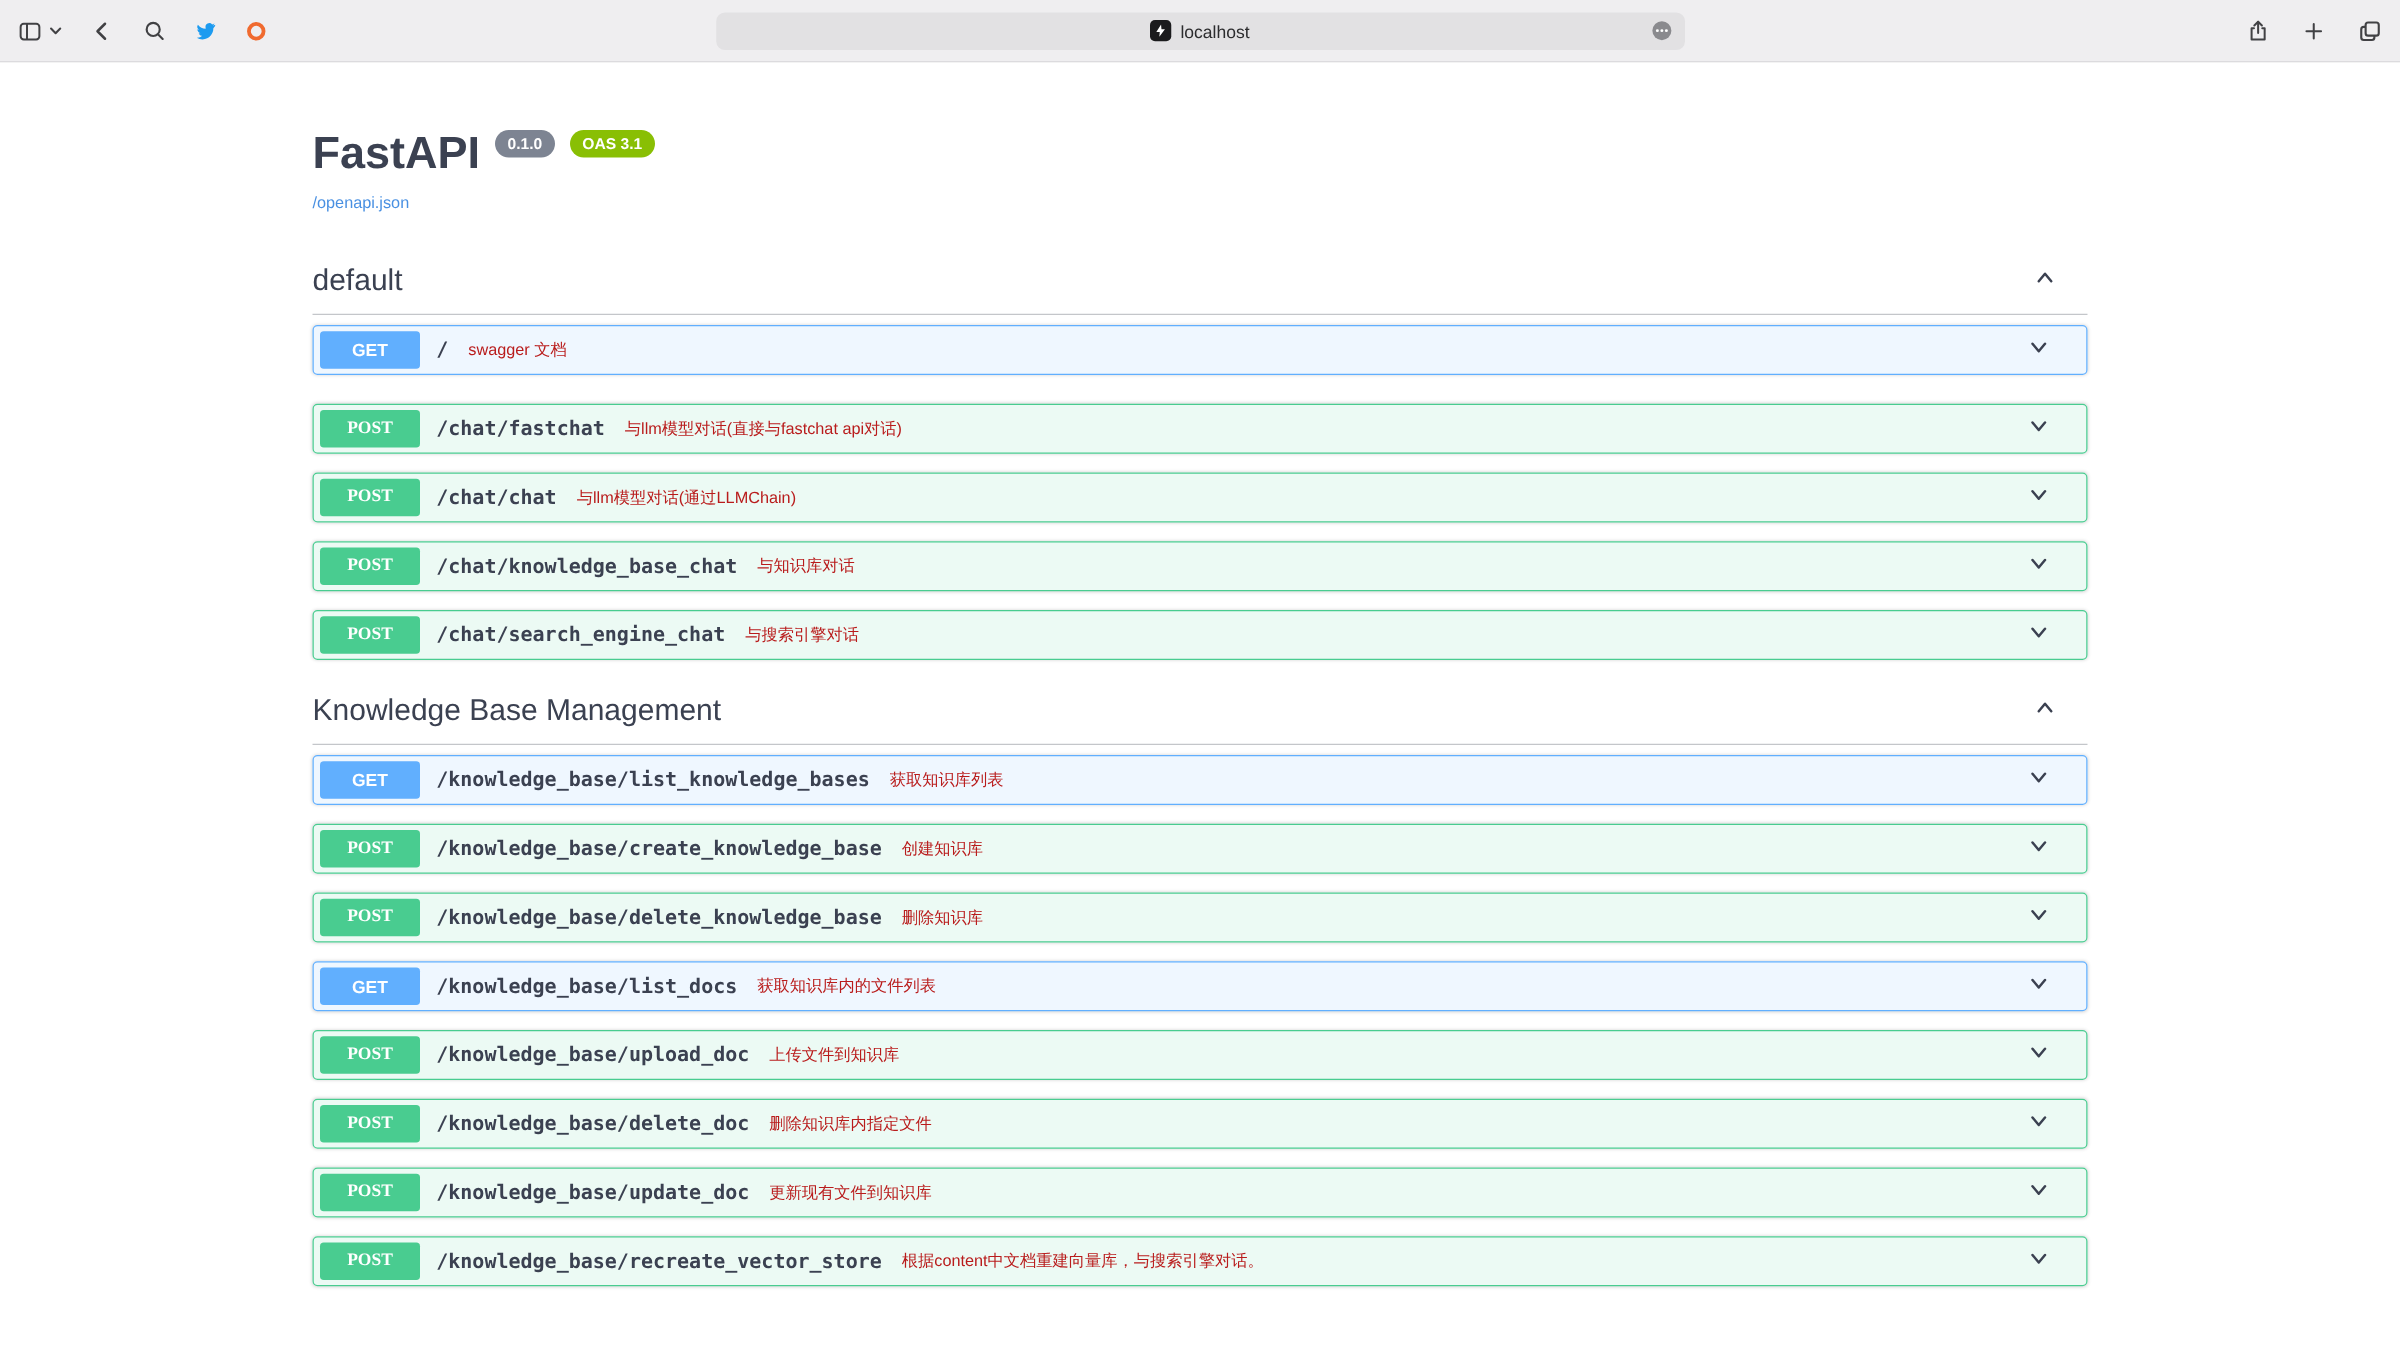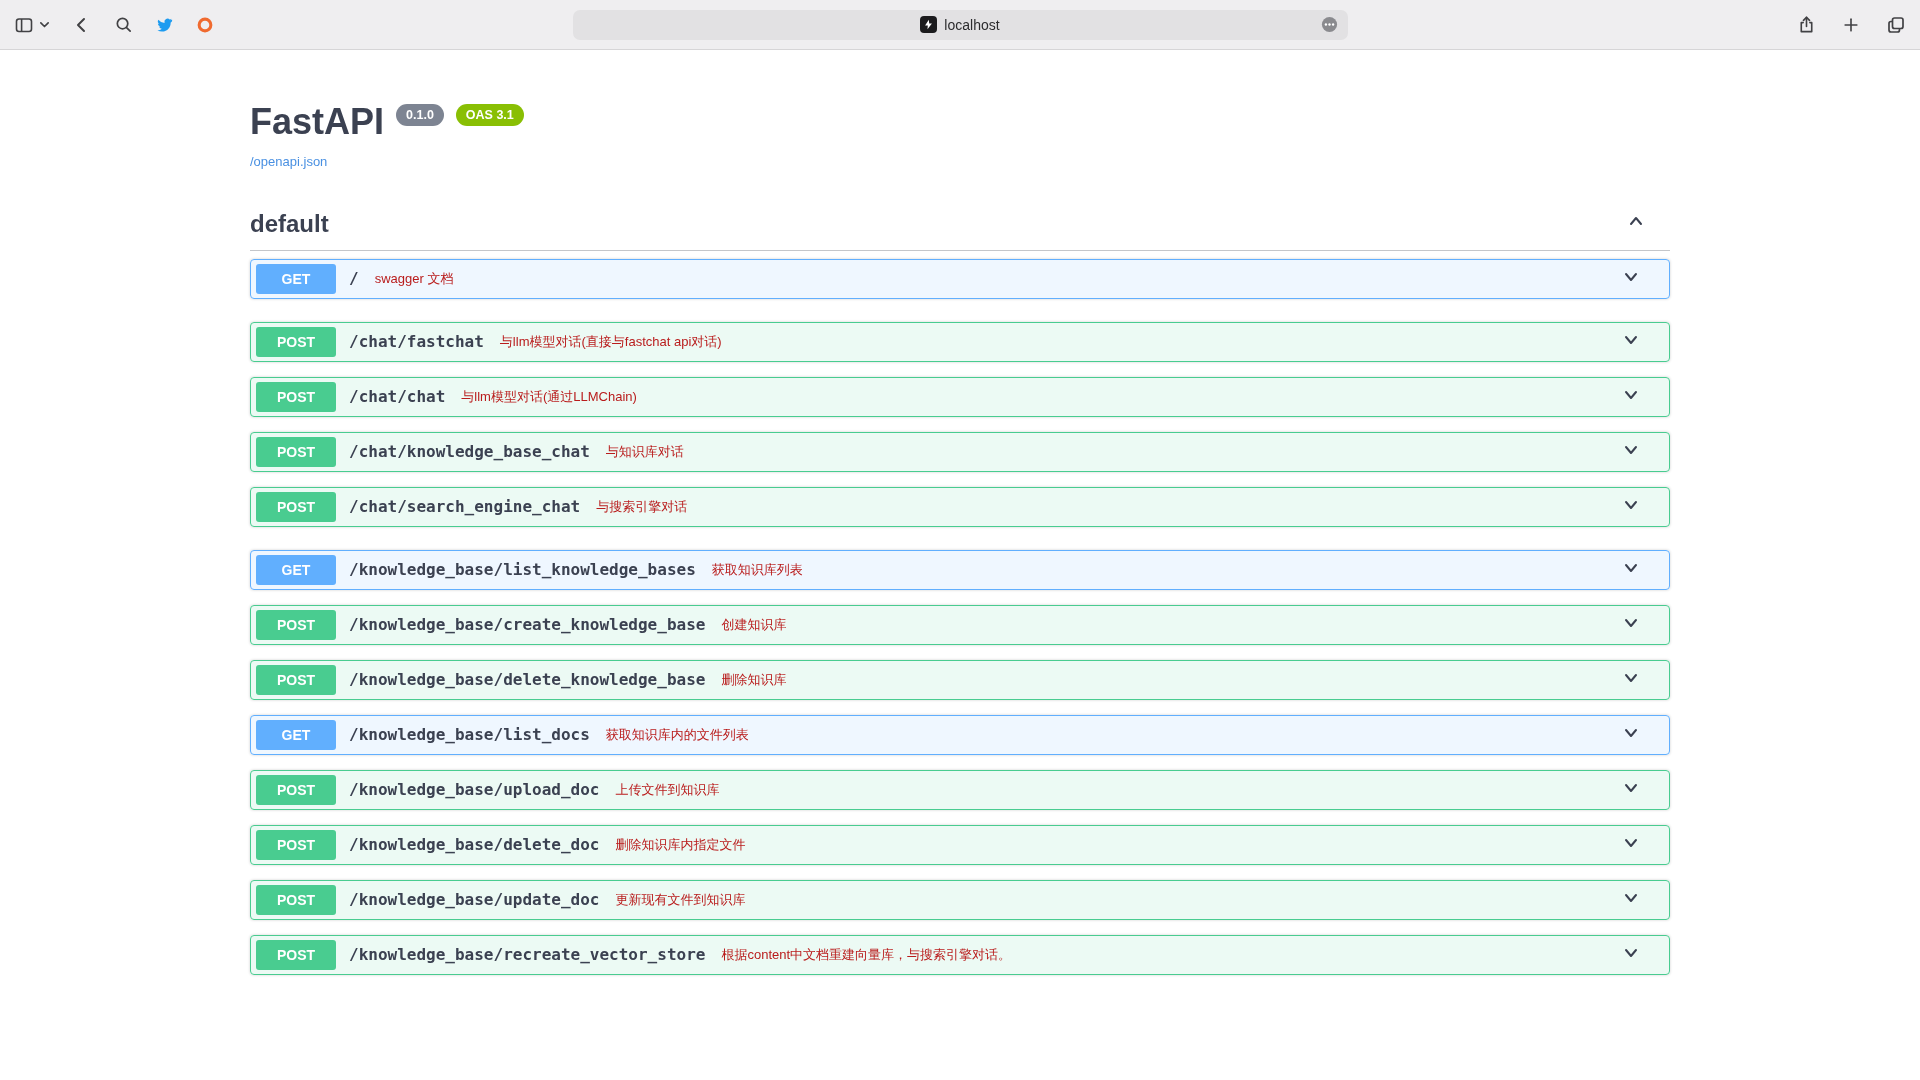--- a/index.html
+++ b/index.html
@@ -42,41 +42,41 @@
   .badge.version { background: var(--c-version, #7d8492); }
   .badge.oas { background: var(--c-oas, #89bf04); border-radius: 57px; }
   a.spec-link { display: inline-block; margin-top: 12px; font-size: 13px;
     color: var(--c-link, #4990e2); text-decoration: none; cursor: pointer; }
 
   .opblock-tag-section { margin: 0; }
   .opblock-tag {
     display: flex; align-items: center; margin-top: 10px; padding: 12px 0;
     border-bottom: 1px solid rgba(59,65,81,.3); cursor: pointer;
   }
-  .tag-name { font-size: 24px; font-weight: 700; color: #3b4151; }
+  .tag-name { font-size: 24px; font-weight: 400; color: #3b4151; }
   .opblock-tag .chev { margin-left: auto; margin-right: 24px; }
 
   .operations { padding-top: 8px; }
   .opblock {
     height: 40px; margin: 0 0 15px; border-radius: 4px; border: 1px solid;
     box-shadow: 0 0 3px rgba(0,0,0,.19);
   }
   .opblock.get  { background: rgba(97,175,254,.1);  border-color: var(--c-get, #61affe); }
   .opblock.post { background: rgba(73,204,144,.1); border-color: var(--c-post, #49cc90); }
   .op-summary {
     width: 100%; height: 100%; display: flex; align-items: center;
     background: transparent; border: none; cursor: pointer; padding: 0 28px 0 5px;
     font-family: inherit; text-align: left;
   }
   .method {
     min-width: 80px; text-align: center; padding: 7px 0; border-radius: 3px;
     color: #fff; font-size: 14px; font-weight: 700;
   }
   .opblock.get  .method { background: var(--c-get, #61affe); }
-  .opblock.post .method { background: var(--c-post, #49cc90); }
+  .opblock.post .method { background: var(--c-post, #49cc90); font-family: Liberation Serif, serif; }
   .path { margin-left: 13px; font-family: "DejaVu Sans Mono", monospace;
     font-weight: 700; font-size: 16px; color: #3b4151; }
   .desc { margin-left: 16px; font-size: 13px; color: #b91c1c; }
   .op-summary .chev { margin-left: auto; }
   .chev { flex: none; }
 </style>
 </head>
 <body>
 
 <div class="toolbar">
@@ -268,20 +268,28 @@
         <svg width="20" height="20" viewBox="0 0 20 20" fill="none" stroke="#3b4151" stroke-width="2" stroke-linecap="round" stroke-linejoin="round">
           <polyline points="5,7 10,13 15,7"></polyline>
         </svg>
       </span>
     </button>
   </div>
 </div>
   </div>
 
   <div class="opblock-tag-section">
+    <h3 class="opblock-tag">
+      <span class="tag-name">Knowledge Base Management</span>
+      <span class="chev">
+        <svg width="20" height="20" viewBox="0 0 20 20" fill="none" stroke="#3b4151" stroke-width="2" stroke-linecap="round" stroke-linejoin="round">
+          <polyline points="5,13 10,7 15,13"></polyline>
+        </svg>
+      </span>
+    </h3>
     <div class="operations">
   <div class="opblock get">
     <button class="op-summary">
       <span class="method">GET</span>
       <span class="path">/knowledge_base/list_knowledge_bases</span>
       <span class="desc">获取知识库列表</span>
       <span class="chev">
         <svg width="20" height="20" viewBox="0 0 20 20" fill="none" stroke="#3b4151" stroke-width="2" stroke-linecap="round" stroke-linejoin="round">
           <polyline points="5,7 10,13 15,7"></polyline>
         </svg>

